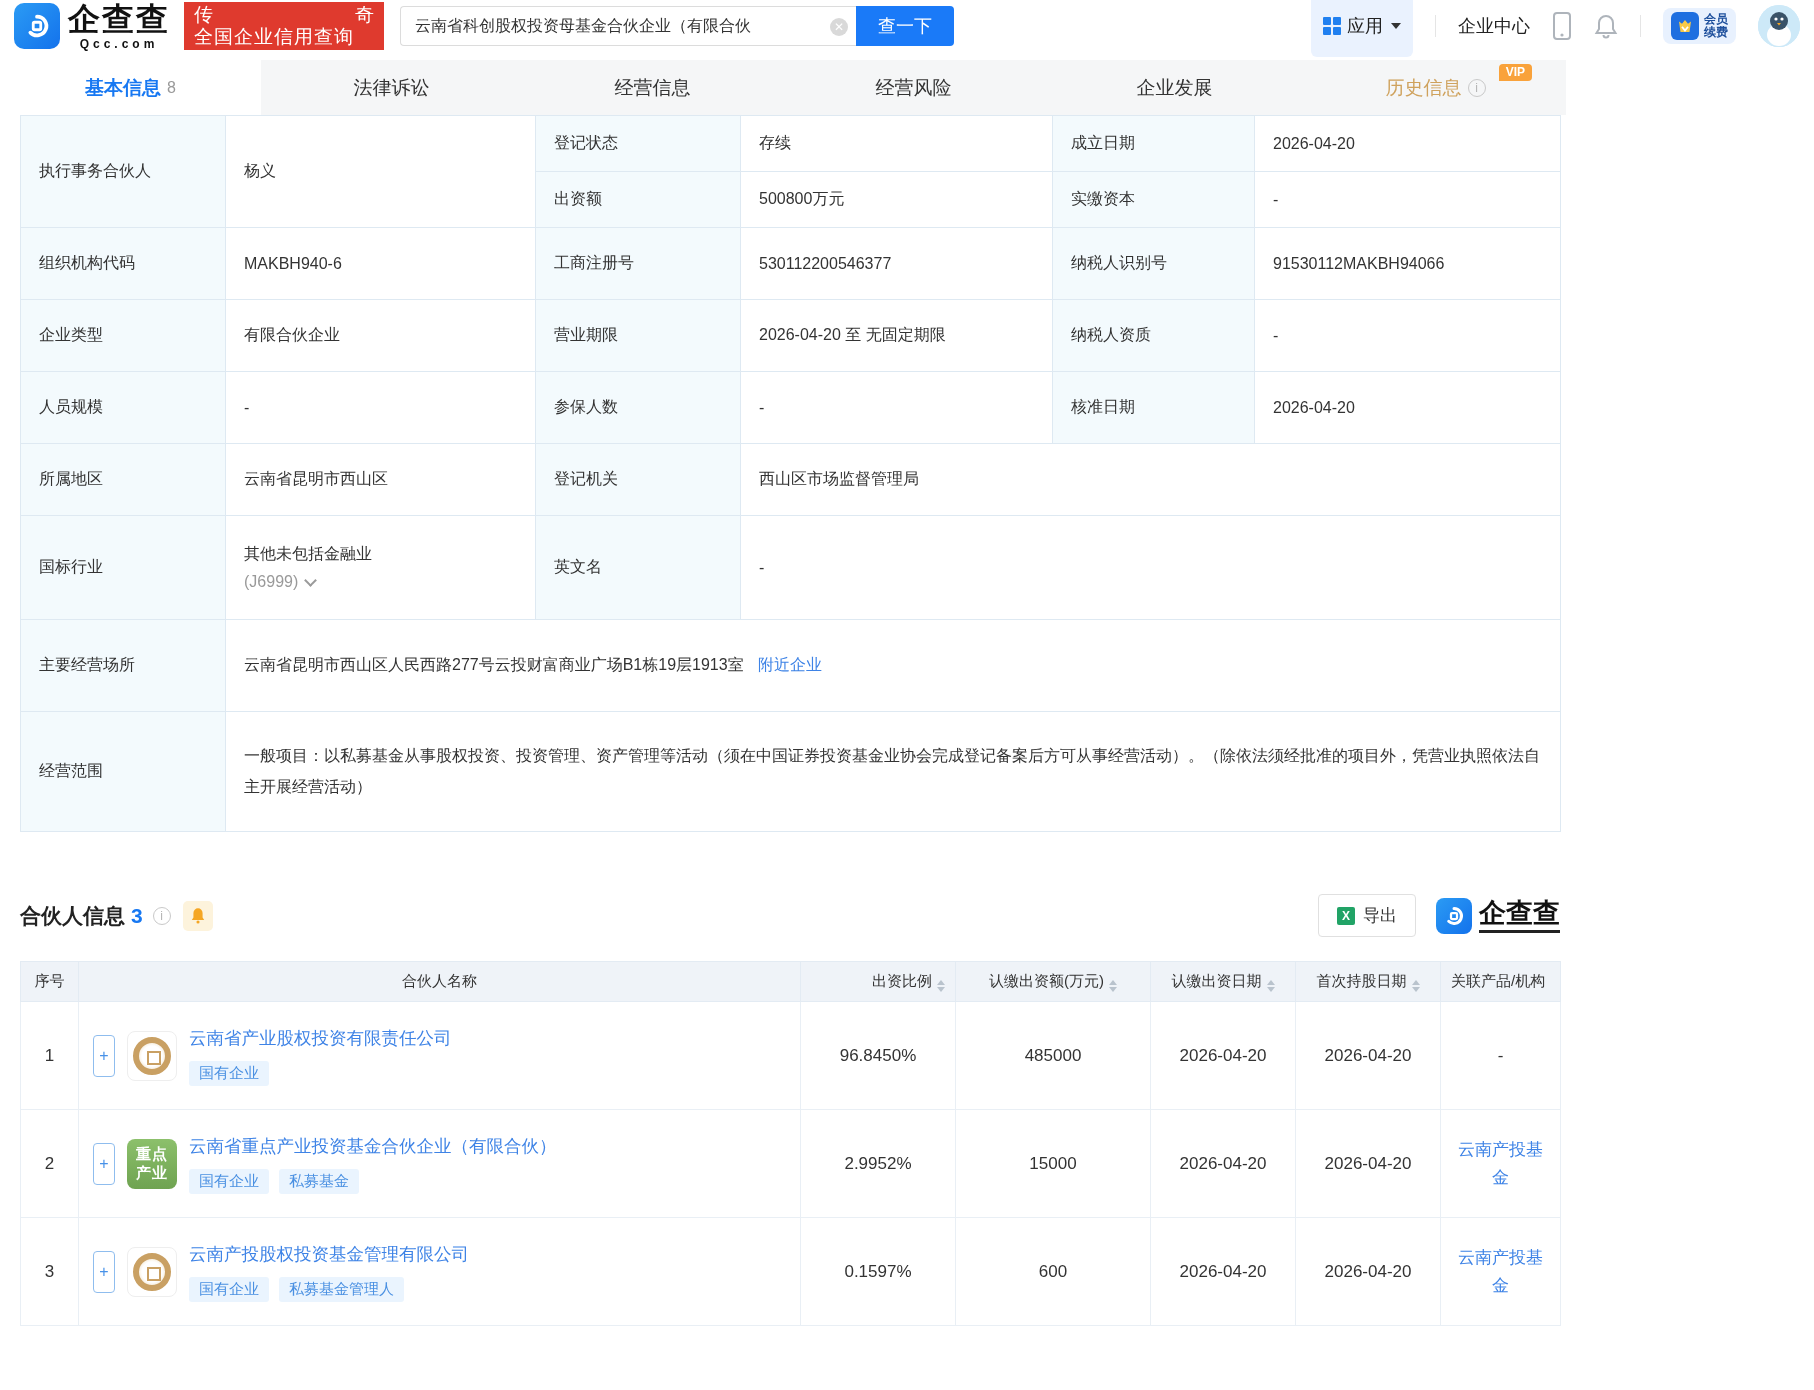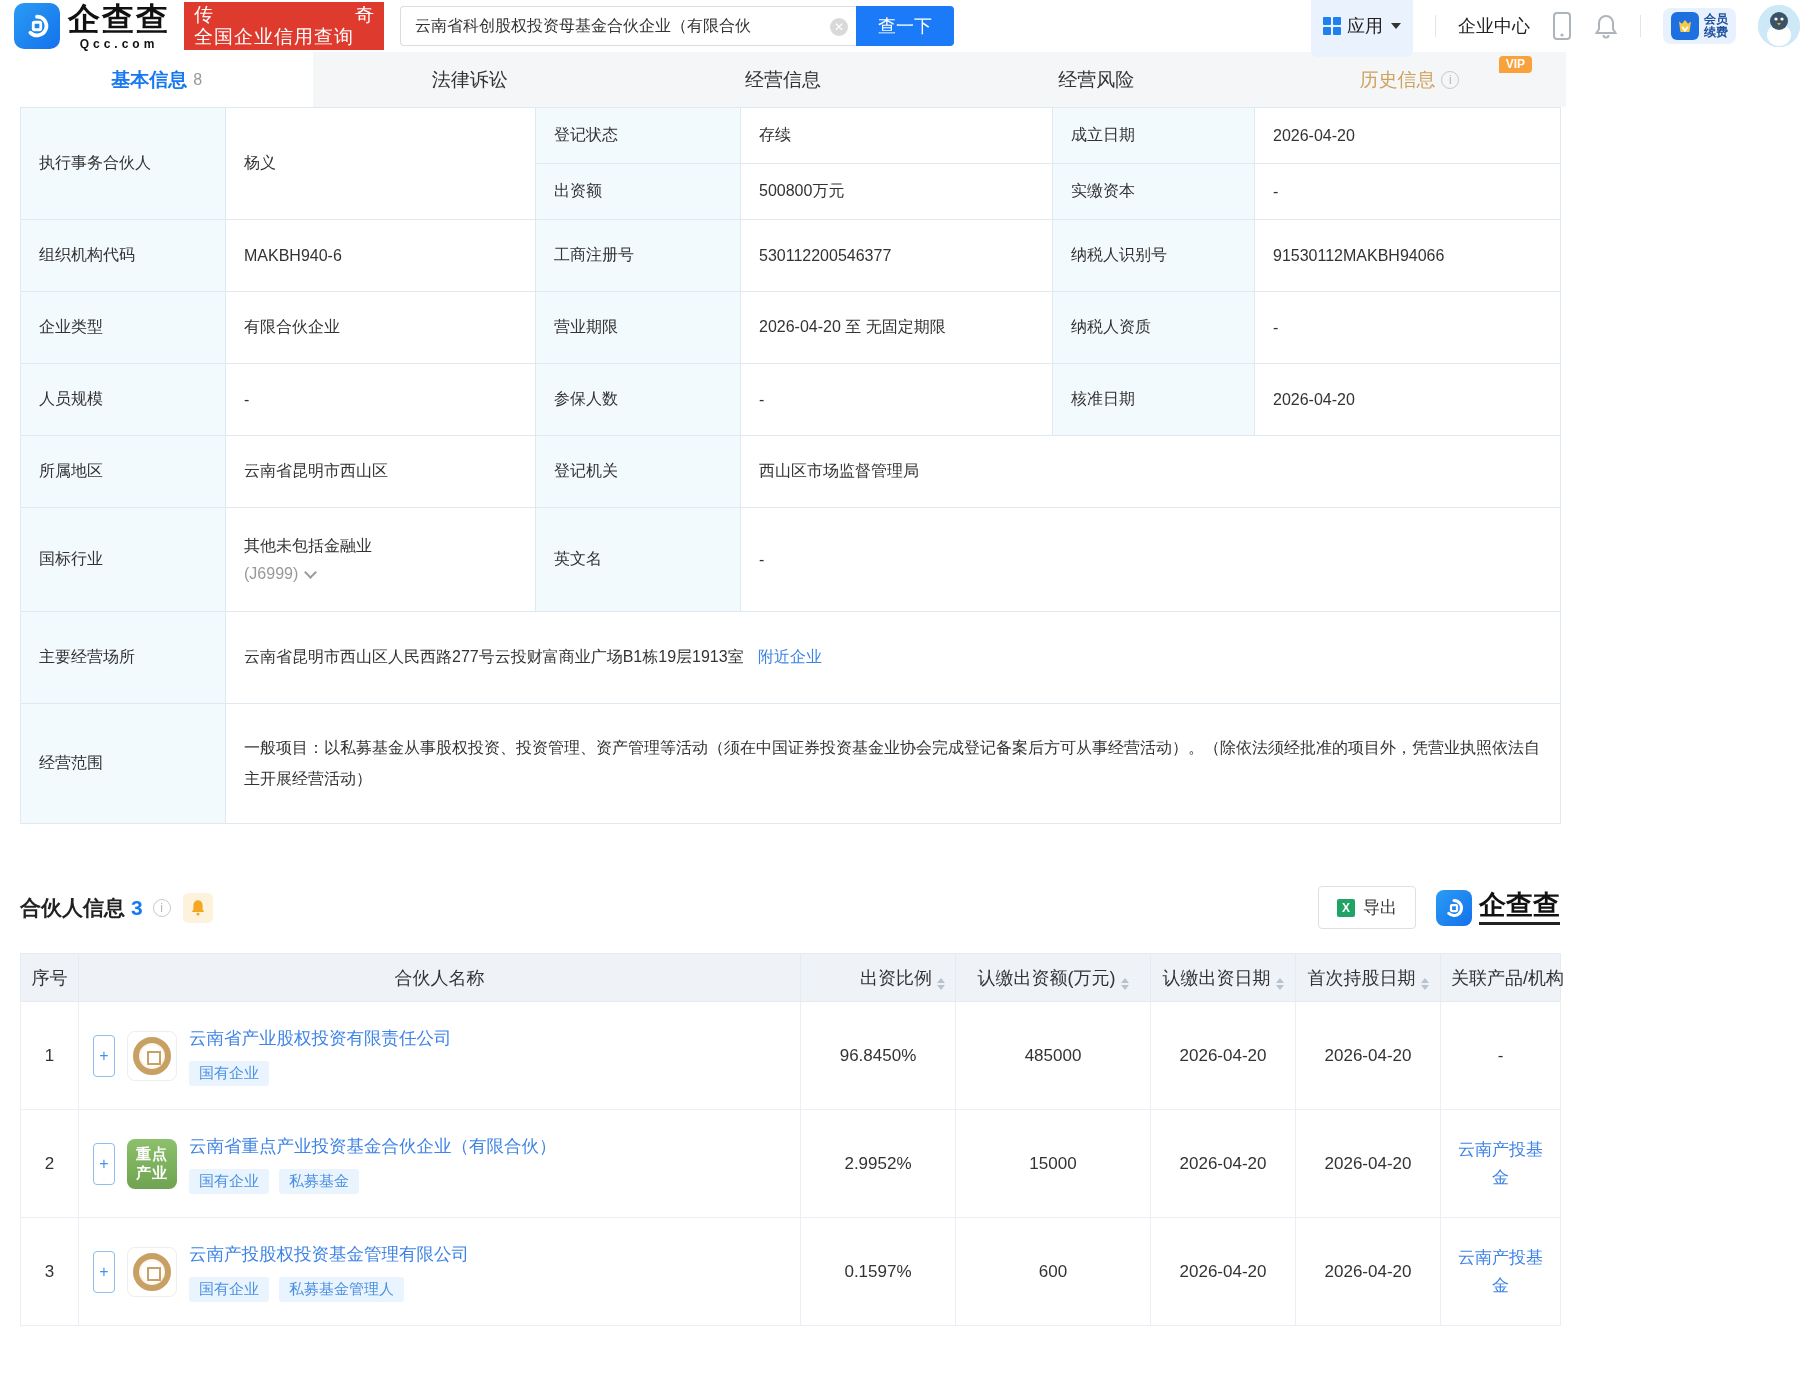--- a/index.html
+++ b/index.html
@@ -37,21 +37,21 @@
     border-top:6px solid #333; margin-left:2px; }
   .nav-text { font-size:18px; color:#222; cursor:pointer; }
   .v-div { width:1px; height:22px; background:#e5e5e5; }
   .ghost-icon { display:flex; align-items:center; cursor:pointer; }
   .vip-pill { display:flex; align-items:center; gap:5px; background:#E8F1FE; border-radius:8px; padding:4px 8px; cursor:pointer; }
   .vip-shield { width:28px; height:28px; border-radius:6px; background:#1E6FE0; display:flex; align-items:center; justify-content:center; }
   .vip-texts { display:flex; flex-direction:column; line-height:1.05; font-size:12px; color:#1d4f9c; font-weight:bold; }
   .avatar { width:42px; height:42px; border-radius:50%; background:#CDE9F8; overflow:hidden; flex:0 0 auto; cursor:pointer; }
 
   
-  .tabstrip { width:1566px; height:55px; background:#F5F6F7; display:flex; }
+  .tabstrip { width:1566px; height:55px; background:#F5F6F7; margin-top:8px; display:flex; }
   .tab { flex:1; display:flex; align-items:center; justify-content:center; font-size:19px; color:#333;
     cursor:pointer; position:relative; gap:6px; }
   .tab.active { background:#fff; color:#1778F2; font-weight:bold; }
   .tab .count { font-size:16px; color:#999; font-weight:normal; }
   .tab.vip-tab { color:#CFA25D; }
   .vip-badge { position:absolute; top:4px; right:34px; background:#F9A23B; color:#fff; font-size:12px;
     font-weight:bold; border-radius:4px 4px 4px 0; padding:1px 7px; line-height:15px; }
   .info-circle { width:18px; height:18px; border:1px solid #c9c9c9; border-radius:50%; color:#b5b5b5;
     font-size:12px; line-height:16px; text-align:center; font-style:normal; }
 
@@ -79,21 +79,21 @@
   .head-right { margin-left:auto; display:flex; align-items:center; gap:20px; }
   .export-btn { display:flex; align-items:center; gap:8px; border:1px solid #e0e0e0; background:#fff;
     border-radius:4px; padding:9px 18px; font-size:17px; color:#333; cursor:pointer; font-family:inherit; }
   .xls-icon { width:18px; height:18px; background:#21A366; border-radius:2px; color:#fff; font-size:12px;
     font-weight:bold; line-height:18px; text-align:center; }
   .brand-mini { display:flex; align-items:center; gap:7px; }
   .brand-mini .logo-icon { width:36px; height:36px; border-radius:8px; }
   .brand-mini-text { font-size:27px; font-weight:bold; color:#111; border-bottom:3px solid #222; line-height:1.15; }
 
   table.partners { width:100%; border-collapse:collapse; table-layout:fixed; margin-top:24px; }
-  table.partners th { background:#EFF3F8; font-weight:normal; font-size:18px; color:#333; height:48px;
+  table.partners th { background:#EFF3F8; font-weight:normal; font-size:15px; color:#333; height:40px;
     border:1px solid #E3EBF3; padding:0 10px; white-space:nowrap; }
   table.partners td { border:1px solid #E9EFF5; font-size:17px; color:#333; height:108px; padding:10px; text-align:center; }
   th.al-left, td.al-left { text-align:left; }
   th.al-right, td.al-right { text-align:right; padding-right:26px; }
   .sort { display:inline-flex; flex-direction:column; gap:2px; margin-left:5px; vertical-align:1px; }
   .sort i { width:0; height:0; border-left:4px solid transparent; border-right:4px solid transparent; display:block; }
   .sort .up { border-bottom:5px solid #b9c3cd; }
   .sort .dn { border-top:5px solid #b9c3cd; }
   .p-name-cell { display:flex; align-items:center; gap:12px; padding-left:4px; }
   .expand-btn { width:22px; height:42px; border:1px solid #8FBDEE; border-radius:4px; background:#fff;
@@ -203,20 +203,23 @@
     <span class="count">8</span>
   </div>
   <div class="tab">
       <span>法律诉讼</span>
     </div>
   <div class="tab">
       <span>经营信息</span>
     </div>
   <div class="tab">
       <span>经营风险</span>
+    </div>
+  <div class="tab">
+      <span>企业发展</span>
     </div>
   <div class="tab vip-tab">
     <span class="vip-badge">VIP</span>
     <span>历史信息</span>
     <i class="info-circle">i</i>
   </div>
 </div>
 
 <div class="content">
 

